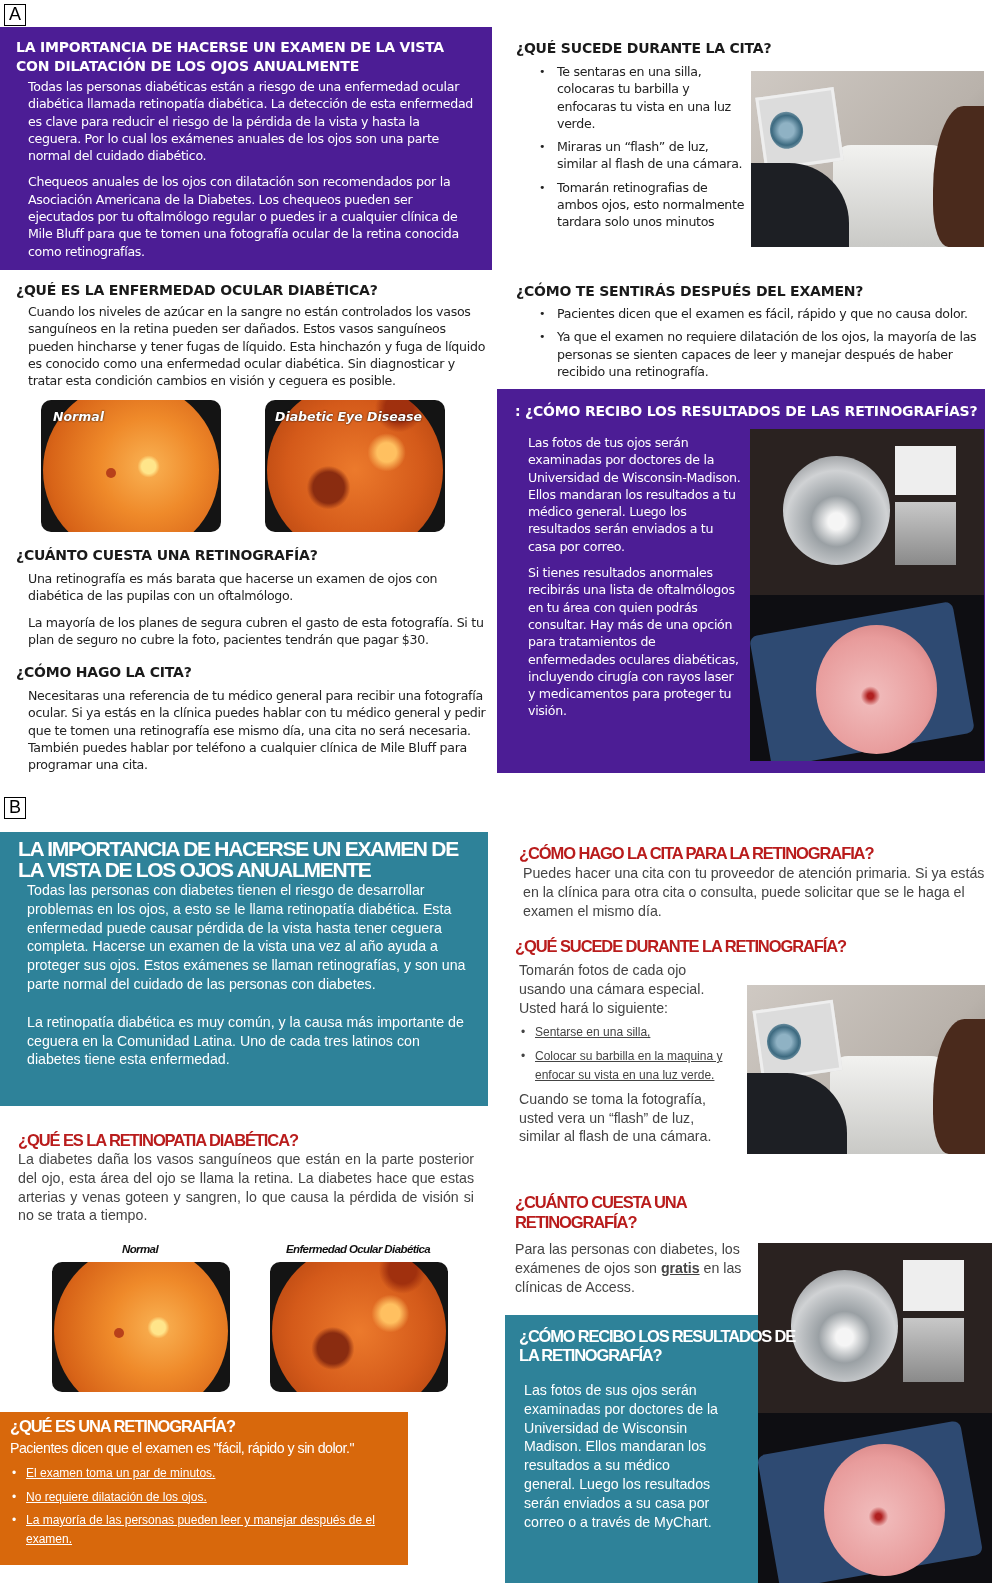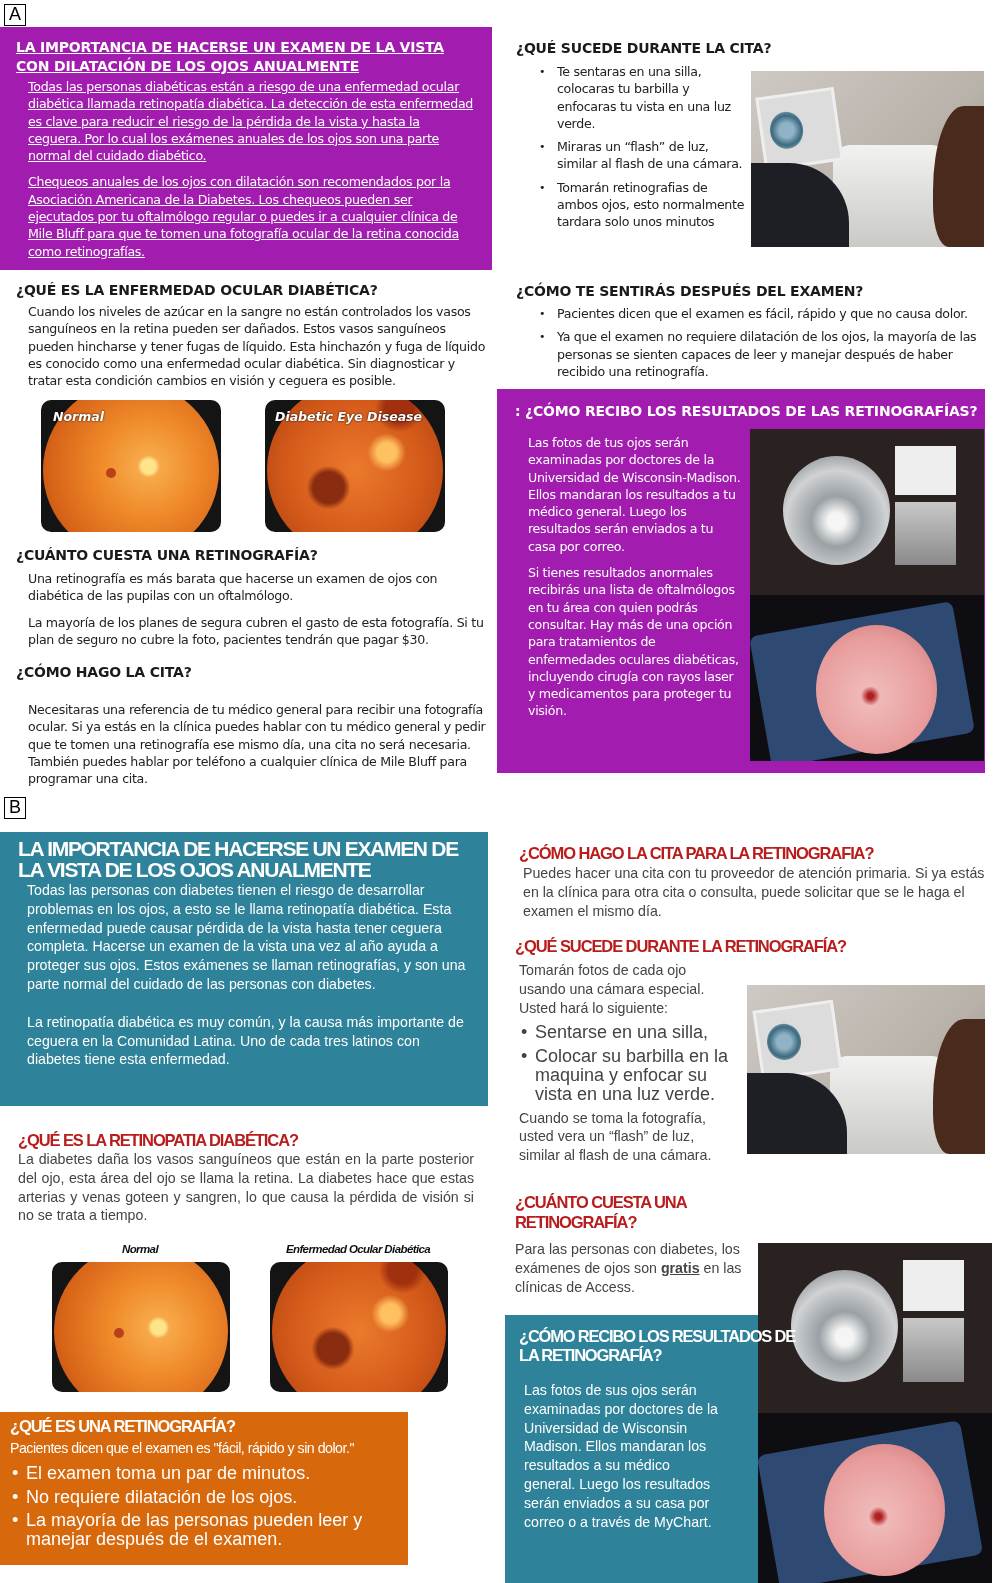--- a/index.html
+++ b/index.html
@@ -1,39 +1,39 @@
 <!DOCTYPE html>
 <html><head>
 <meta charset="utf-8">
 <style>
   * { box-sizing: border-box; margin: 0; padding: 0; }
   body { width: 1000px; height: 1583px; background: #ffffff; position: relative; overflow: hidden; font-family: "DejaVu Sans", sans-serif; color: #222; }
   .abs { position: absolute; }
   .panel-label { position: absolute; width: 22px; height: 22px; border: 1.5px solid #000; font-family: "Liberation Sans", sans-serif; font-size: 18px; line-height: 19px; text-align: center; color: #000; background: #fff; }
 
   
-  .navy { background: #a21caf; color: #fff; text-decoration: underline; }
+  .navy { background: #4c1d95; color: #fff; }
   .a-title { font-weight: bold; font-size: 14px; line-height: 19px; letter-spacing: -0.2px; }
   .a-h { font-weight: bold; font-size: 14px; line-height: 18px; color: #1a1a1a; letter-spacing: -0.2px; }
   .a-p { font-size: 12.6px; line-height: 17.3px; letter-spacing: -0.3px; }
   .a-p + .a-p { margin-top: 9px; }
   .a-list { list-style: none; }
   .a-list li { position: relative; padding-left: 24px; font-size: 12.6px; line-height: 17.3px; letter-spacing: -0.3px; margin-bottom: 6px; }
   .a-list li::before { content: "•"; position: absolute; left: 6px; top: 0; font-size: 11px; }
 
   
   .teal { background: #2e8299; color: #fff; }
   .orange { background: #d8680c; color: #fff; }
   .b-title { font-family: "Liberation Sans", sans-serif; font-weight: bold; font-size: 21px; line-height: 21px; letter-spacing: -1.3px; }
   .b-h { font-family: "Liberation Sans", sans-serif; font-weight: bold; font-size: 16.5px; line-height: 20px; letter-spacing: -1.1px; color: #b91c1c; }
   .b-p { font-family: "Liberation Sans", sans-serif; font-size: 14.2px; line-height: 18.8px; color: #444; }
   .b-p.w { color: #fff; }
   .b-p.justify { text-align: justify; }
   .b-list { list-style: none; }
-  .b-list li { position: relative; padding-left: 16px; font-family: "Liberation Sans", sans-serif; font-size: 18px; line-height: 18.8px; margin-bottom: 5px; }
+  .b-list li { position: relative; padding-left: 16px; font-family: "Liberation Sans", sans-serif; font-size: 12px; line-height: 18.8px; margin-bottom: 5px; text-decoration: underline; }
   .b-list li::before { content: "•"; position: absolute; left: 2px; top: 0; }
 
   
   .fundus-frame { position: absolute; background: #141414; border-radius: 10px; overflow: hidden; }
   .fundus { position: absolute; border-radius: 50%; }
   .fundus.normal { background: radial-gradient(circle at 60% 48%, #ffe58a 0 5%, #f7a94a 8%, #ef8a2a 35%, #d86418 70%, #a8400c 100%); }
   .fundus.disease { background: radial-gradient(circle at 35% 60%, #8a2c10 0 10%, transparent 14%), radial-gradient(circle at 68% 40%, #ffc060 0 6%, transparent 12%), radial-gradient(circle at 75% 15%, #a0300e 0 7%, transparent 12%), radial-gradient(circle at 50% 50%, #ec7a2c 0%, #d45a1a 55%, #a83c0c 100%); }
   .fovea { position: absolute; width: 10px; height: 10px; border-radius: 50%; background: #b8401a; }
   .fundus-label-over { position: absolute; font-family: "DejaVu Sans", sans-serif; font-weight: bold; font-style: italic; font-size: 12.5px; color: #fff; text-shadow: 0 0 2px #000; }
   .fundus-caption { position: absolute; font-family: "Liberation Sans", sans-serif; font-weight: bold; font-style: italic; font-size: 11.5px; letter-spacing: -0.6px; color: #111; text-align: center; }
@@ -86,21 +86,21 @@
 <div class="abs" style="left:16px; top:546px; width:470px;">
   <div class="a-h">¿CUÁNTO CUESTA UNA RETINOGRAFÍA?</div>
   <div style="padding-left:12px; margin-top:6px;">
     <p class="a-p">Una retinografía es más barata que hacerse un examen de ojos con diabética de las pupilas con un oftalmólogo.</p>
     <p class="a-p">La mayoría de los planes de segura cubren el gasto de esta fotografía. Si tu plan de seguro no cubre la foto, pacientes tendrán que pagar $30.</p>
   </div>
 </div>
 
 <div class="abs" style="left:16px; top:663px; width:470px;">
   <div class="a-h">¿CÓMO HAGO LA CITA?</div>
-  <p class="a-p" style="padding-left:12px; margin-top:20px;">Necesitaras una referencia de tu médico general para recibir una fotografía ocular. Si ya estás en la clínica puedes hablar con tu médico general y pedir que te tomen una retinografía ese mismo día, una cita no será necesaria. También puedes hablar por teléfono a cualquier clínica de Mile Bluff para programar una cita.</p>
+  <p class="a-p" style="padding-left:12px; margin-top:6px;">Necesitaras una referencia de tu médico general para recibir una fotografía ocular. Si ya estás en la clínica puedes hablar con tu médico general y pedir que te tomen una retinografía ese mismo día, una cita no será necesaria. También puedes hablar por teléfono a cualquier clínica de Mile Bluff para programar una cita.</p>
 </div>
 
 <div class="abs" style="left:516px; top:39px; width:470px;">
   <div class="a-h">¿QUÉ SUCEDE DURANTE LA CITA?</div>
 </div>
 <ul class="a-list abs" style="left:533px; top:63px; width:212px;">
   <li>Te sentaras en una silla, colocaras tu barbilla y enfocaras tu vista en una luz verde.</li>
   <li>Miraras un “flash” de luz, similar al flash de una cámara.</li>
   <li>Tomarán retinografias de ambos ojos, esto normalmente tardara solo unos minutos</li>
 </ul>

